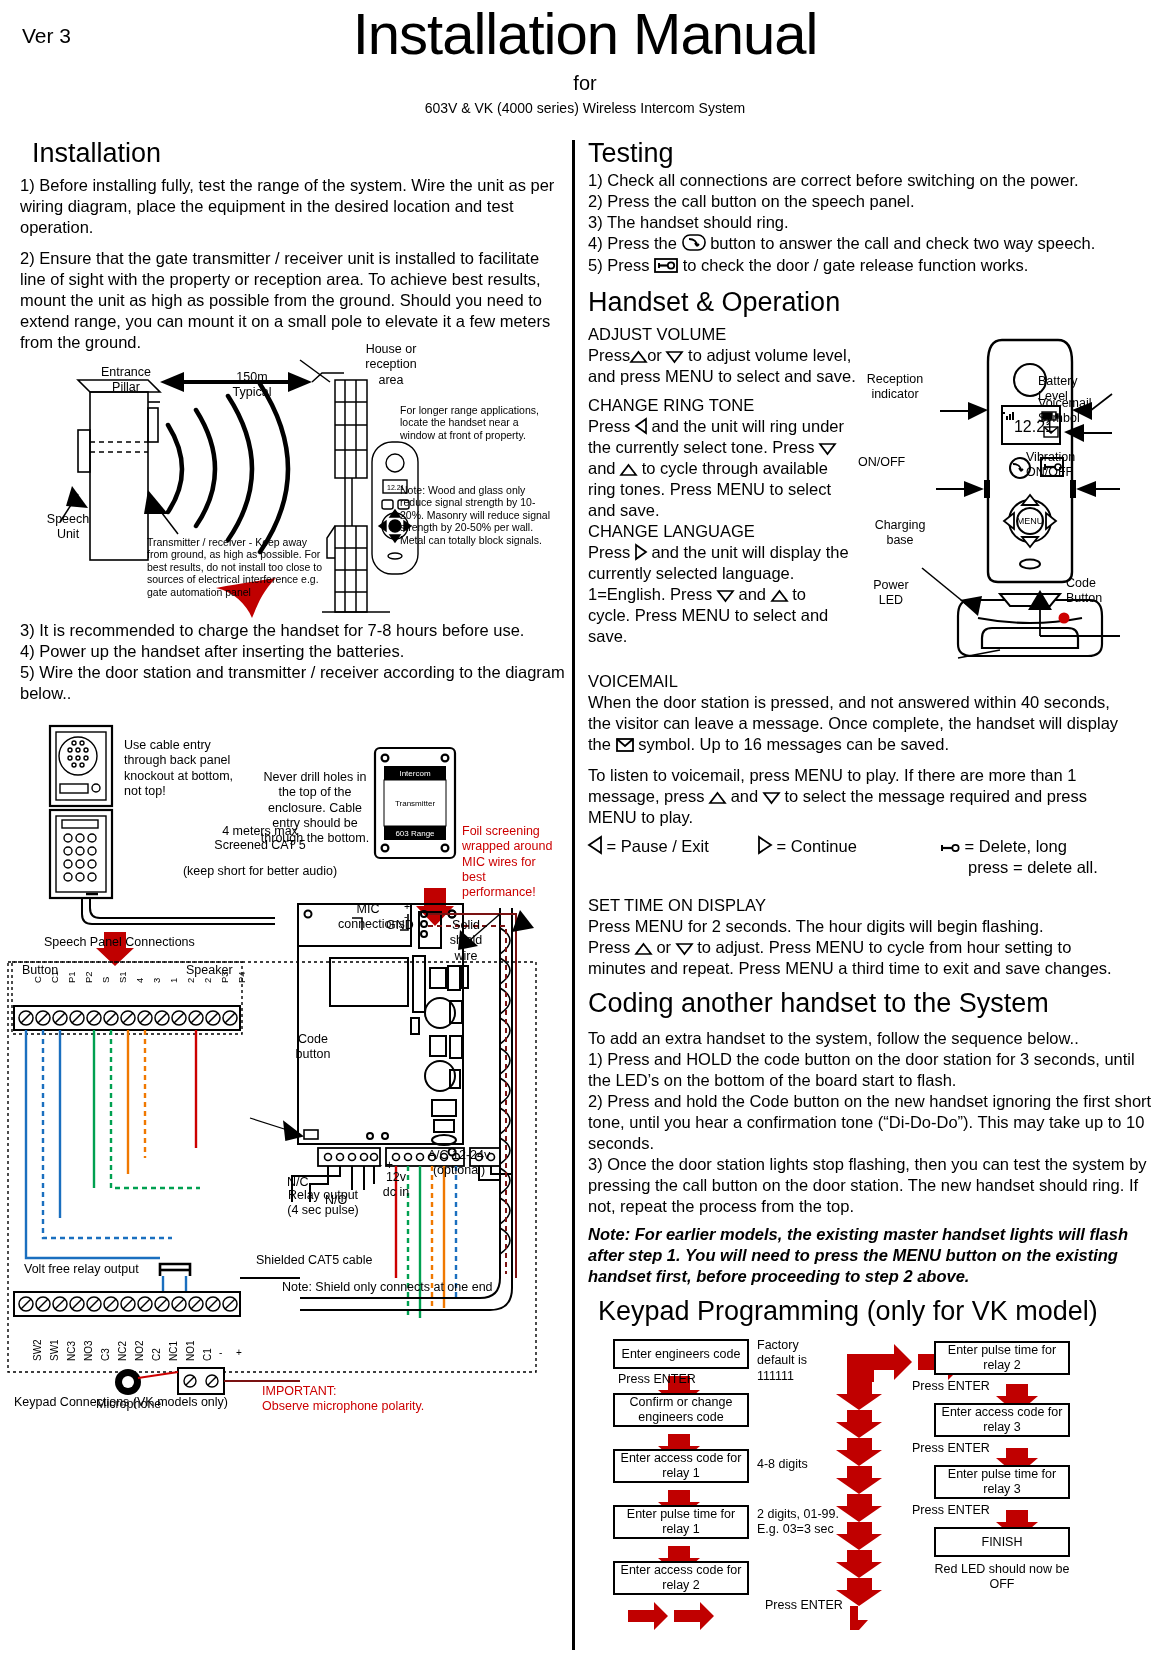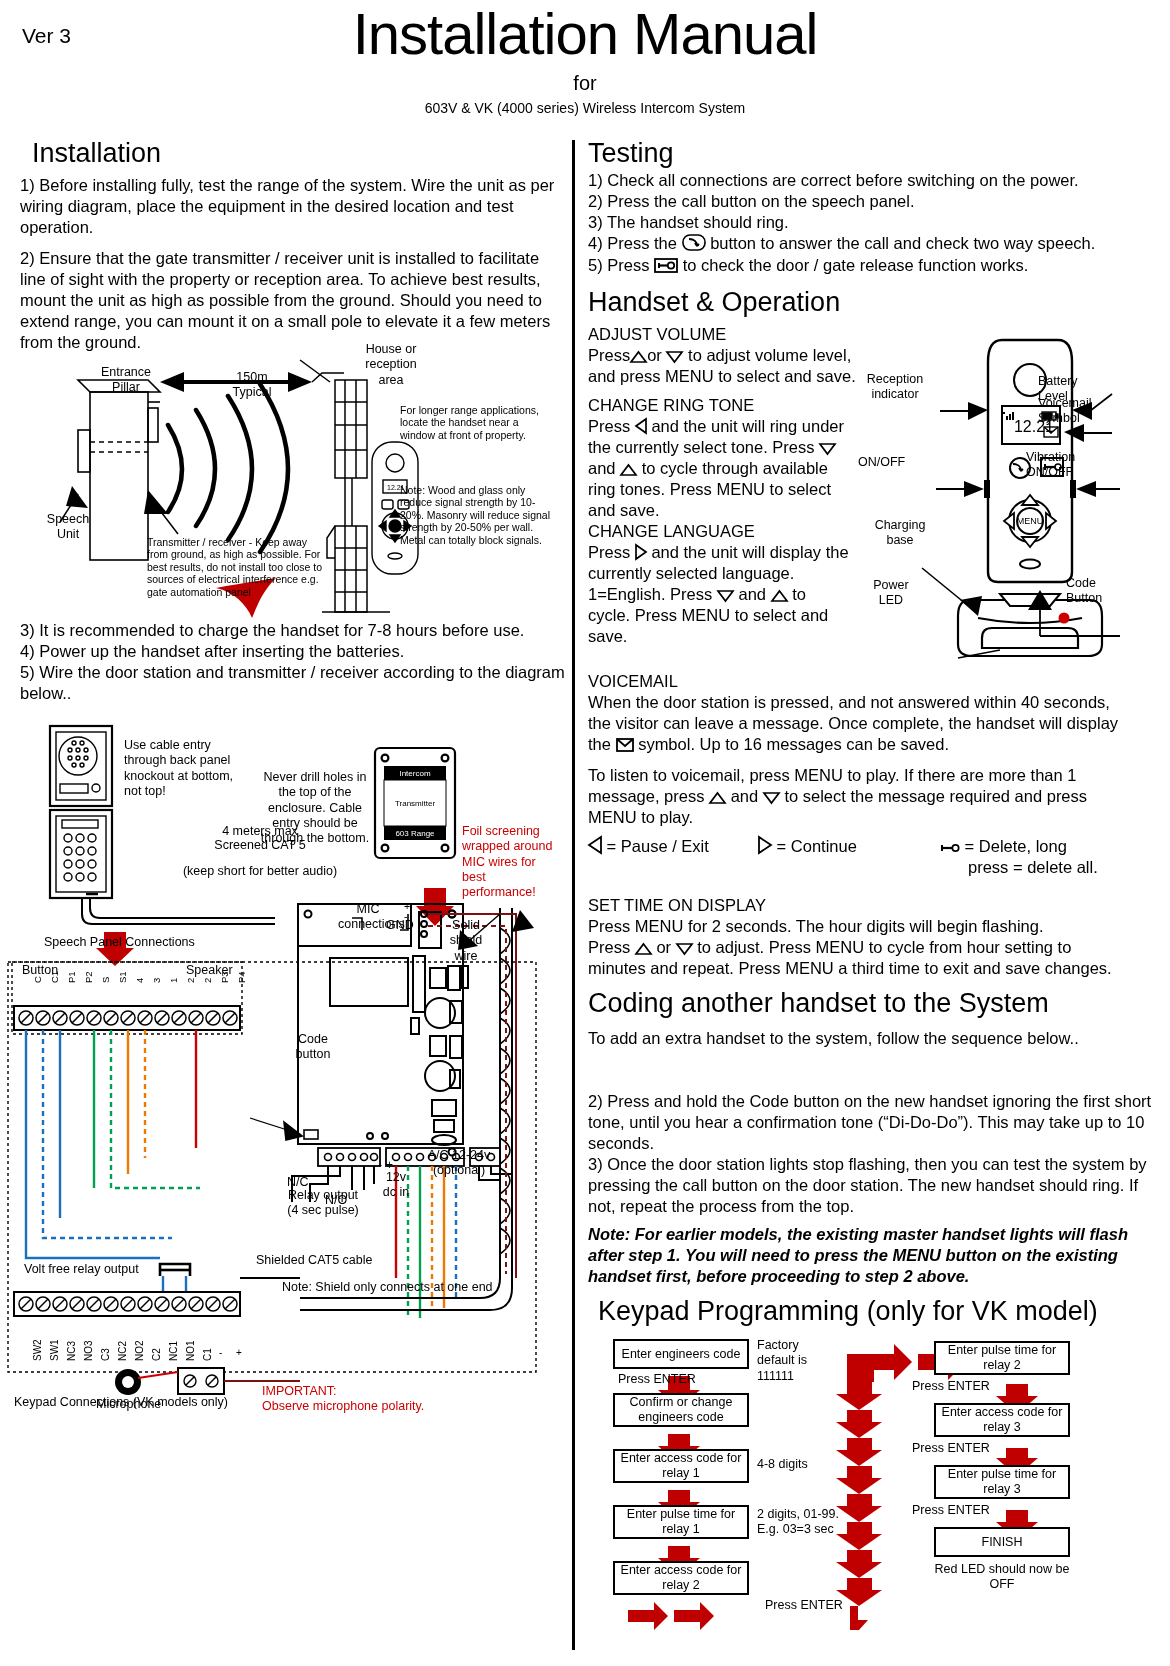--- a/index.html
+++ b/index.html
@@ -718,20 +718,21 @@
     <span>or</span>
     <span class="glyph"><svg width="17" height="12" viewBox="0 0 17 12">
           <polygon points="8.5,11 16,1 1,1" fill="none" stroke="#000" stroke-width="1.7"></polygon>
         </svg></span>
     <span>to adjust. Press MENU to cycle from hour setting to</span>
   </div>
   <div class="abs body-txt" style="left:588px;top:958px;">minutes and repeat. Press MENU a third time to exit and save changes.</div>
 
   <h2 class="abs sec" style="left:588px;top:988px;">Coding another handset to the System</h2>
   <div class="abs body-txt" style="left:588px;top:1028px;width:572px;">To add an extra handset to the system, follow the sequence below..</div>
+  <div class="abs body-txt" style="left:588px;top:1049px;width:572px;">1) Press and HOLD the code button on the door station for 3 seconds, until the LED’s on the bottom of the board start to flash.</div>
   <div class="abs body-txt" style="left:588px;top:1091px;width:578px;">2) Press and hold the Code button on the new handset ignoring the first short tone, until you hear a confirmation tone (“Di-Do-Do”). This may take up to 10 seconds.</div>
   <div class="abs body-txt" style="left:588px;top:1154px;width:578px;">3) Once the door station lights stop flashing, then you can test the system by pressing the call button on the door station. The new handset should ring. If not, repeat the process from the top.</div>
   <div class="abs body-txt bolditalic" style="left:588px;top:1224px;width:570px;">Note: For earlier models, the existing master handset lights will flash after step 1. You will need to press the MENU button on the existing handset first, before proceeding to step 2 above.</div>
 
   <h2 class="abs sec" style="left:598px;top:1296px;">Keypad Programming (only for VK model)</h2>
 
   <div class="abs" style="left:612px;top:1338px;width:548px;height:320px;">
     <svg width="548" height="320" viewBox="0 0 548 320">
 
       <g fill="#c00000">

